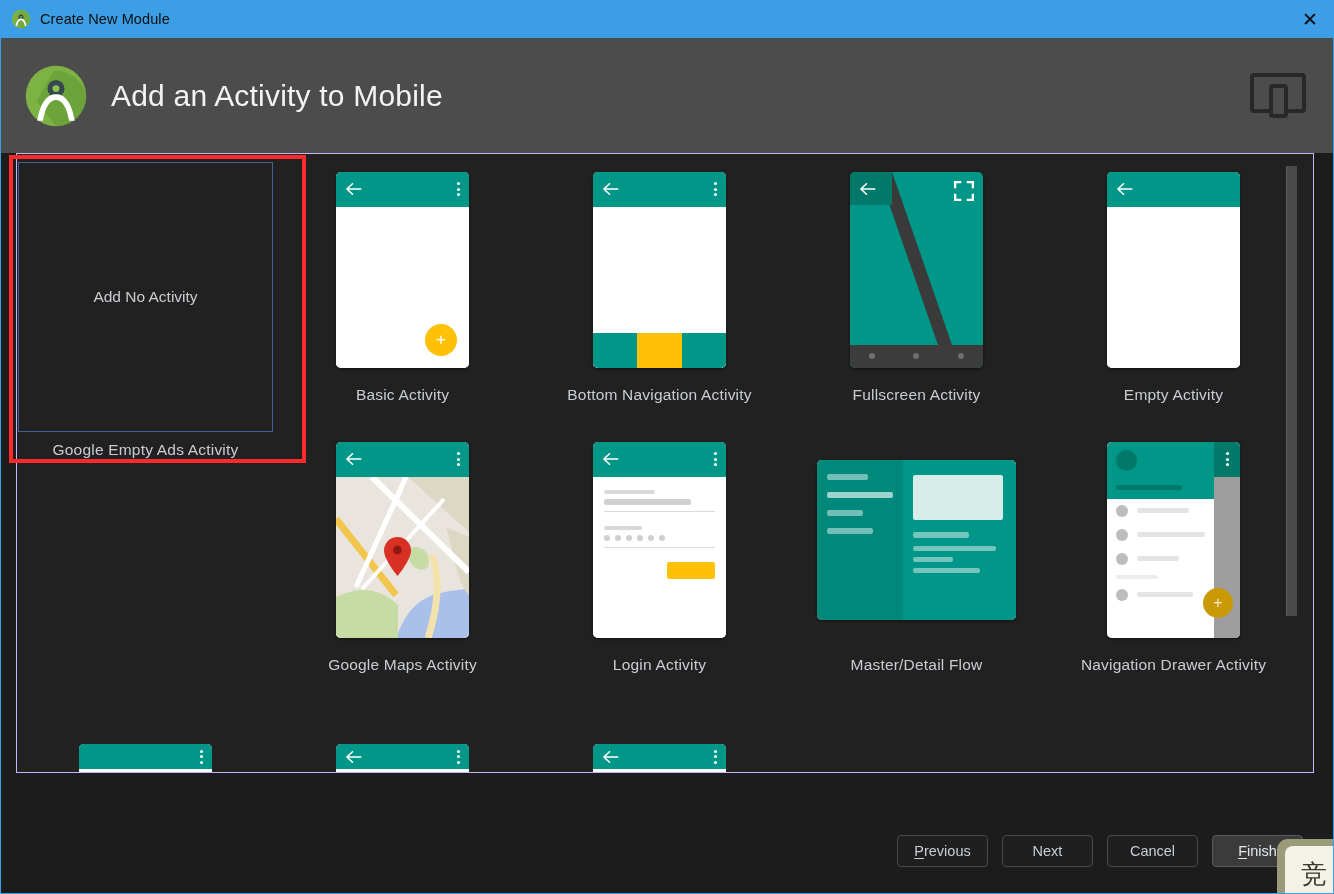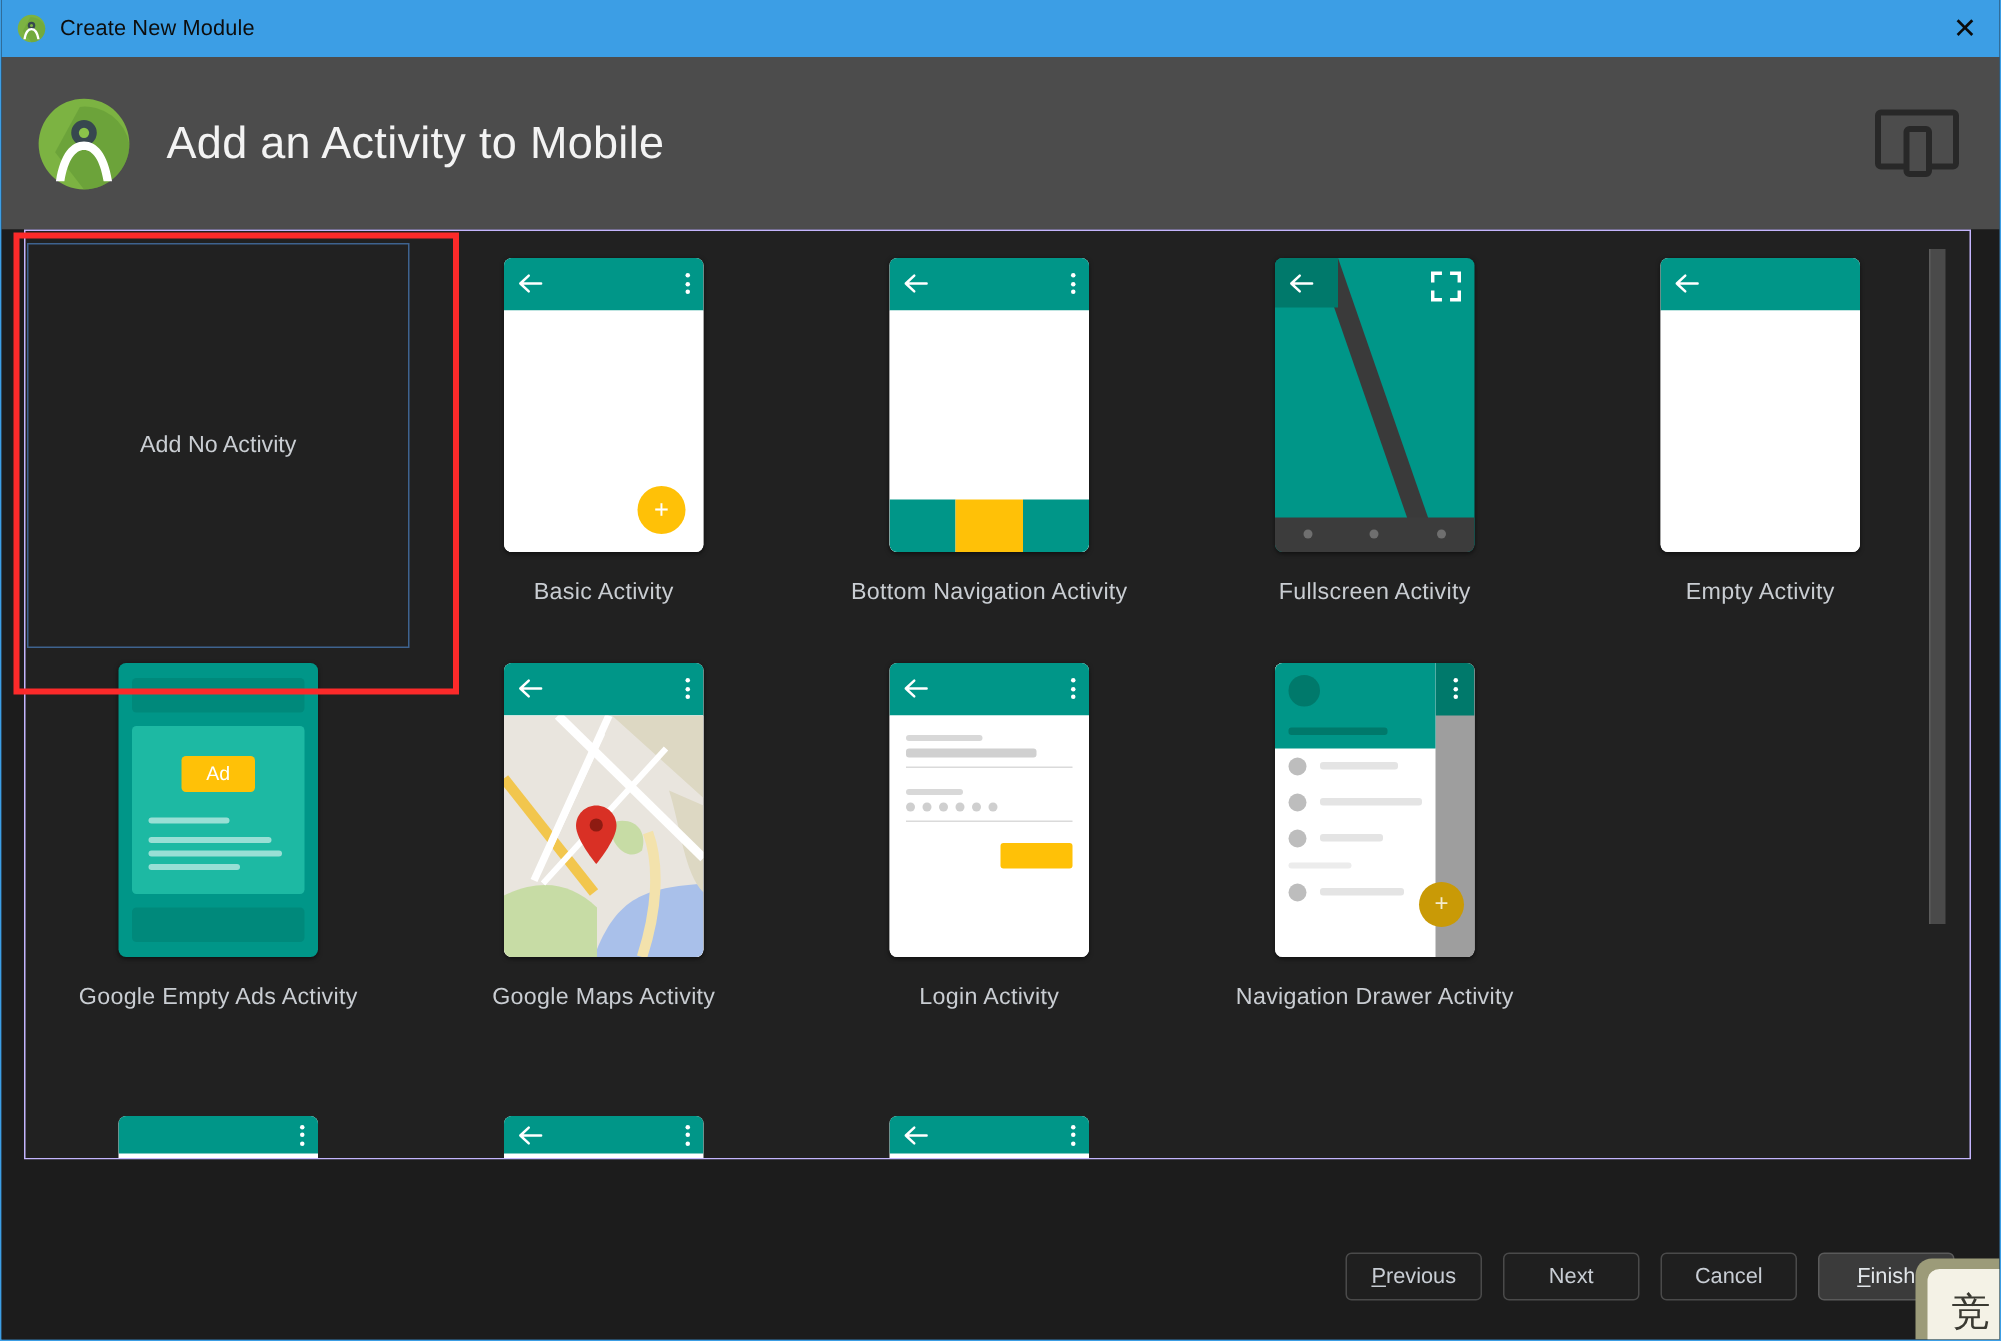--- a/index.html
+++ b/index.html
@@ -390,33 +390,20 @@
                   <path d="M10 2 L2.5 9 L10 16 M2.5 9 H21" stroke="#fff" stroke-width="2.2" fill="none" stroke-linecap="round" stroke-linejoin="round"></path>
                 </svg>
               </div>
               <div class="body-white"></div>
             </div>
           </div>
           <div class="cell-label">Empty Activity</div>
         </div>
 
         <div class="cell">
-          <div class="thumb-holder">
-            <div class="phone admob-phone">
-              <div class="admob-top"></div>
-              <div class="admob-inner">
-                <div class="ad-badge">Ad</div>
-                <div class="ln" style="width:58%"></div>
-                <div class="ln" style="width:88%;margin-top:9px;"></div>
-                <div class="ln" style="width:96%"></div>
-                <div class="ln" style="width:66%"></div>
-              </div>
-              <div class="admob-bot"></div>
-            </div>
-          </div>
           <div class="cell-label">Google Empty Ads Activity</div>
         </div>
 
         <div class="cell">
           <div class="thumb-holder">
             <div class="phone" style="display:flex;flex-direction:column;">
               <div class="appbar">
                 <svg class="back-arrow" viewBox="0 0 24 18">
                   <path d="M10 2 L2.5 9 L10 16 M2.5 9 H21" stroke="#fff" stroke-width="2.2" fill="none" stroke-linecap="round" stroke-linejoin="round"></path>
                 </svg>
@@ -476,20 +463,42 @@
                     <i></i>
                   </div>
                 <div class="l-rule"></div>
                 <div class="l-btn"></div>
               </div>
             </div>
           </div>
           <div class="cell-label">Login Activity</div>
         </div>
 
+        <div class="cell">
+          <div class="thumb-holder">
+            <div class="phone wide">
+              <div class="md">
+                <div class="md-left">
+                  <div class="md-ln" style="width:62%"></div>
+                  <div class="md-ln" style="width:100%;background:rgba(255,255,255,.62)"></div>
+                  <div class="md-ln" style="width:55%"></div>
+                  <div class="md-ln" style="width:70%"></div>
+                </div>
+                <div class="md-right">
+                  <div class="md-box"></div>
+                  <div class="md-ln" style="width:62%;margin-bottom:8px;"></div>
+                  <div class="md-ln" style="width:92%;margin-bottom:6px;height:5px;"></div>
+                  <div class="md-ln" style="width:45%;margin-bottom:6px;height:5px;"></div>
+                  <div class="md-ln" style="width:75%;height:5px;"></div>
+                </div>
+              </div>
+            </div>
+          </div>
+          <div class="cell-label">Master/Detail Flow</div>
+        </div>
 
         <div class="cell">
           <div class="thumb-holder">
             <div class="phone">
               <div class="nd">
                 <div class="nd-scrim"></div>
                 <div class="nd-scrim-top">
                   <span class="dots">
                       <i></i>
                       <i></i>

